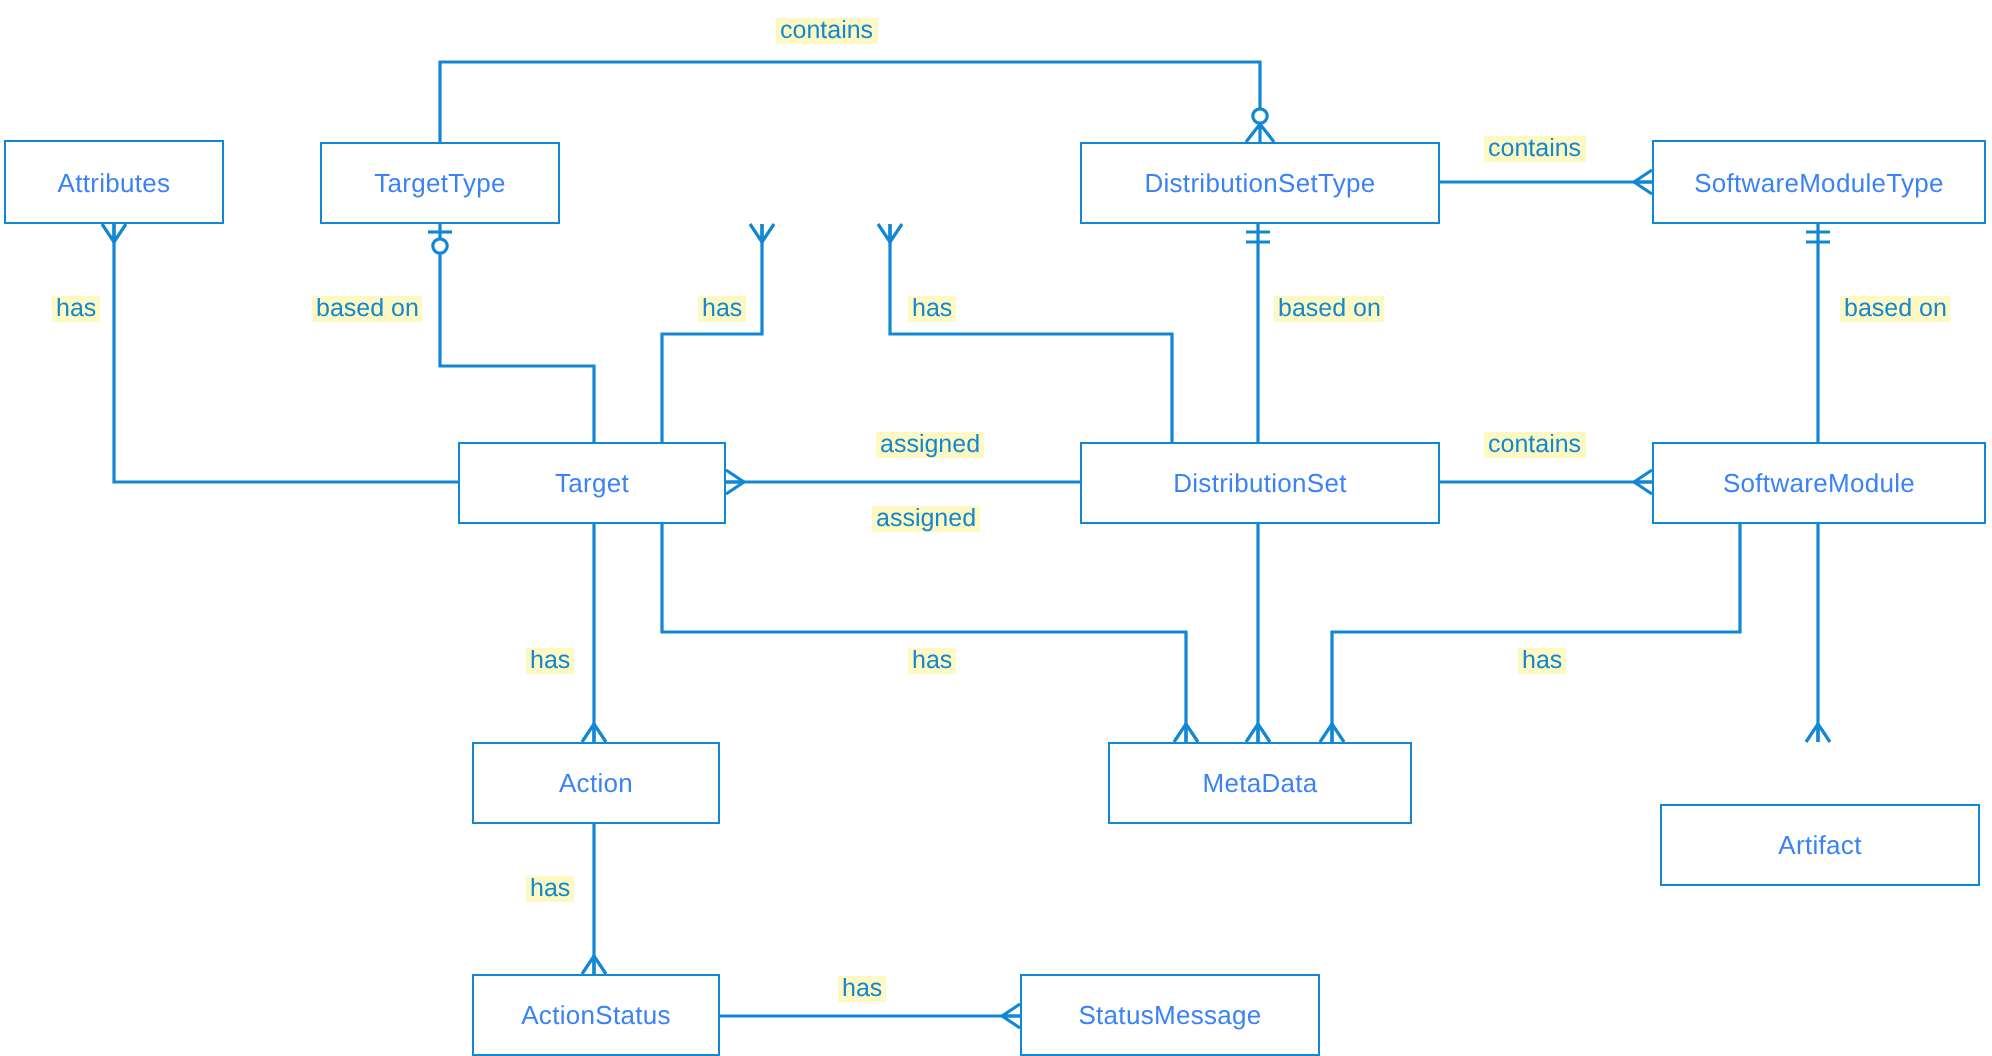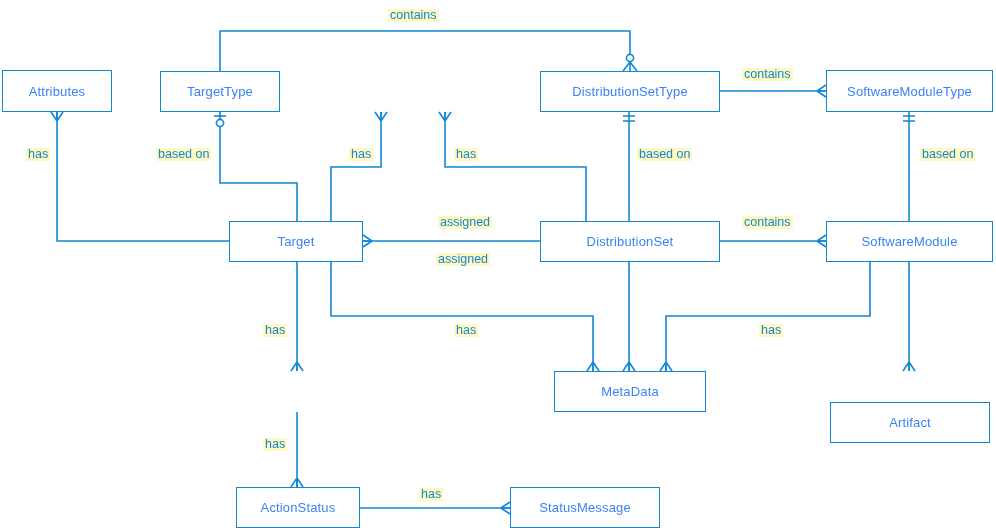--- a/index.html
+++ b/index.html
@@ -175,20 +175,23 @@
   </div>
 
   <div class="entity" style="left:540px;top:221px;width:180px;height:41px;align-items:center;">
     <span class="ename">DistributionSet</span>
   </div>
 
   <div class="entity" style="left:826px;top:221px;width:167px;height:41px;">
     <span class="ename">SoftwareModule</span>
   </div>
 
+  <div class="entity" style="left:236px;top:371px;width:124px;height:41px;">
+    <span class="ename">Action</span>
+  </div>
 
   <div class="entity" style="left:554px;top:371px;width:152px;height:41px;">
     <span class="ename">MetaData</span>
   </div>
 
   <div class="entity" style="left:830px;top:371px;width:160px;height:41px;margin-top:31px;">
     <span class="ename">Artifact</span>
   </div>
 
   <div class="entity" style="left:236px;top:487px;width:124px;height:41px;">

